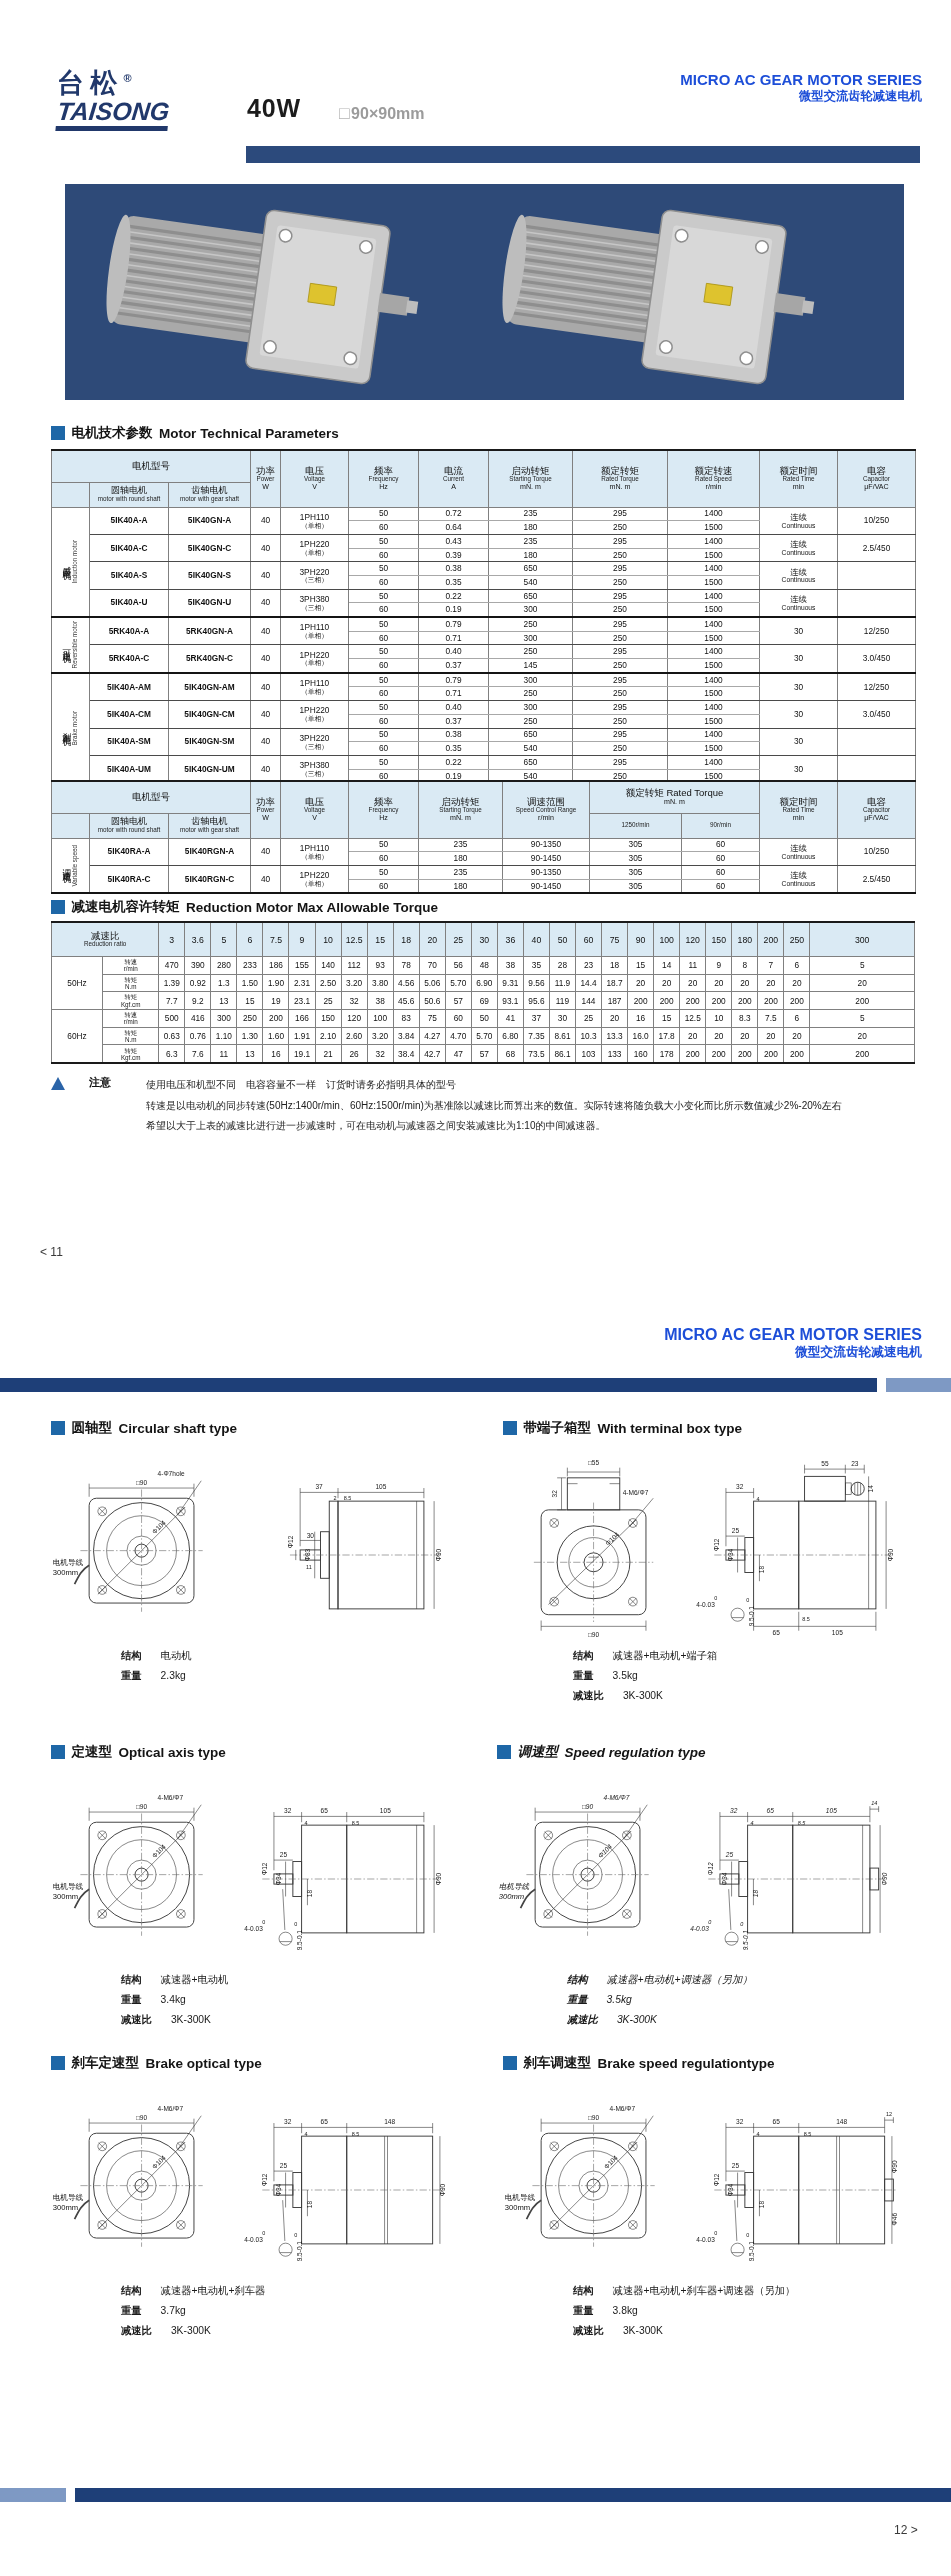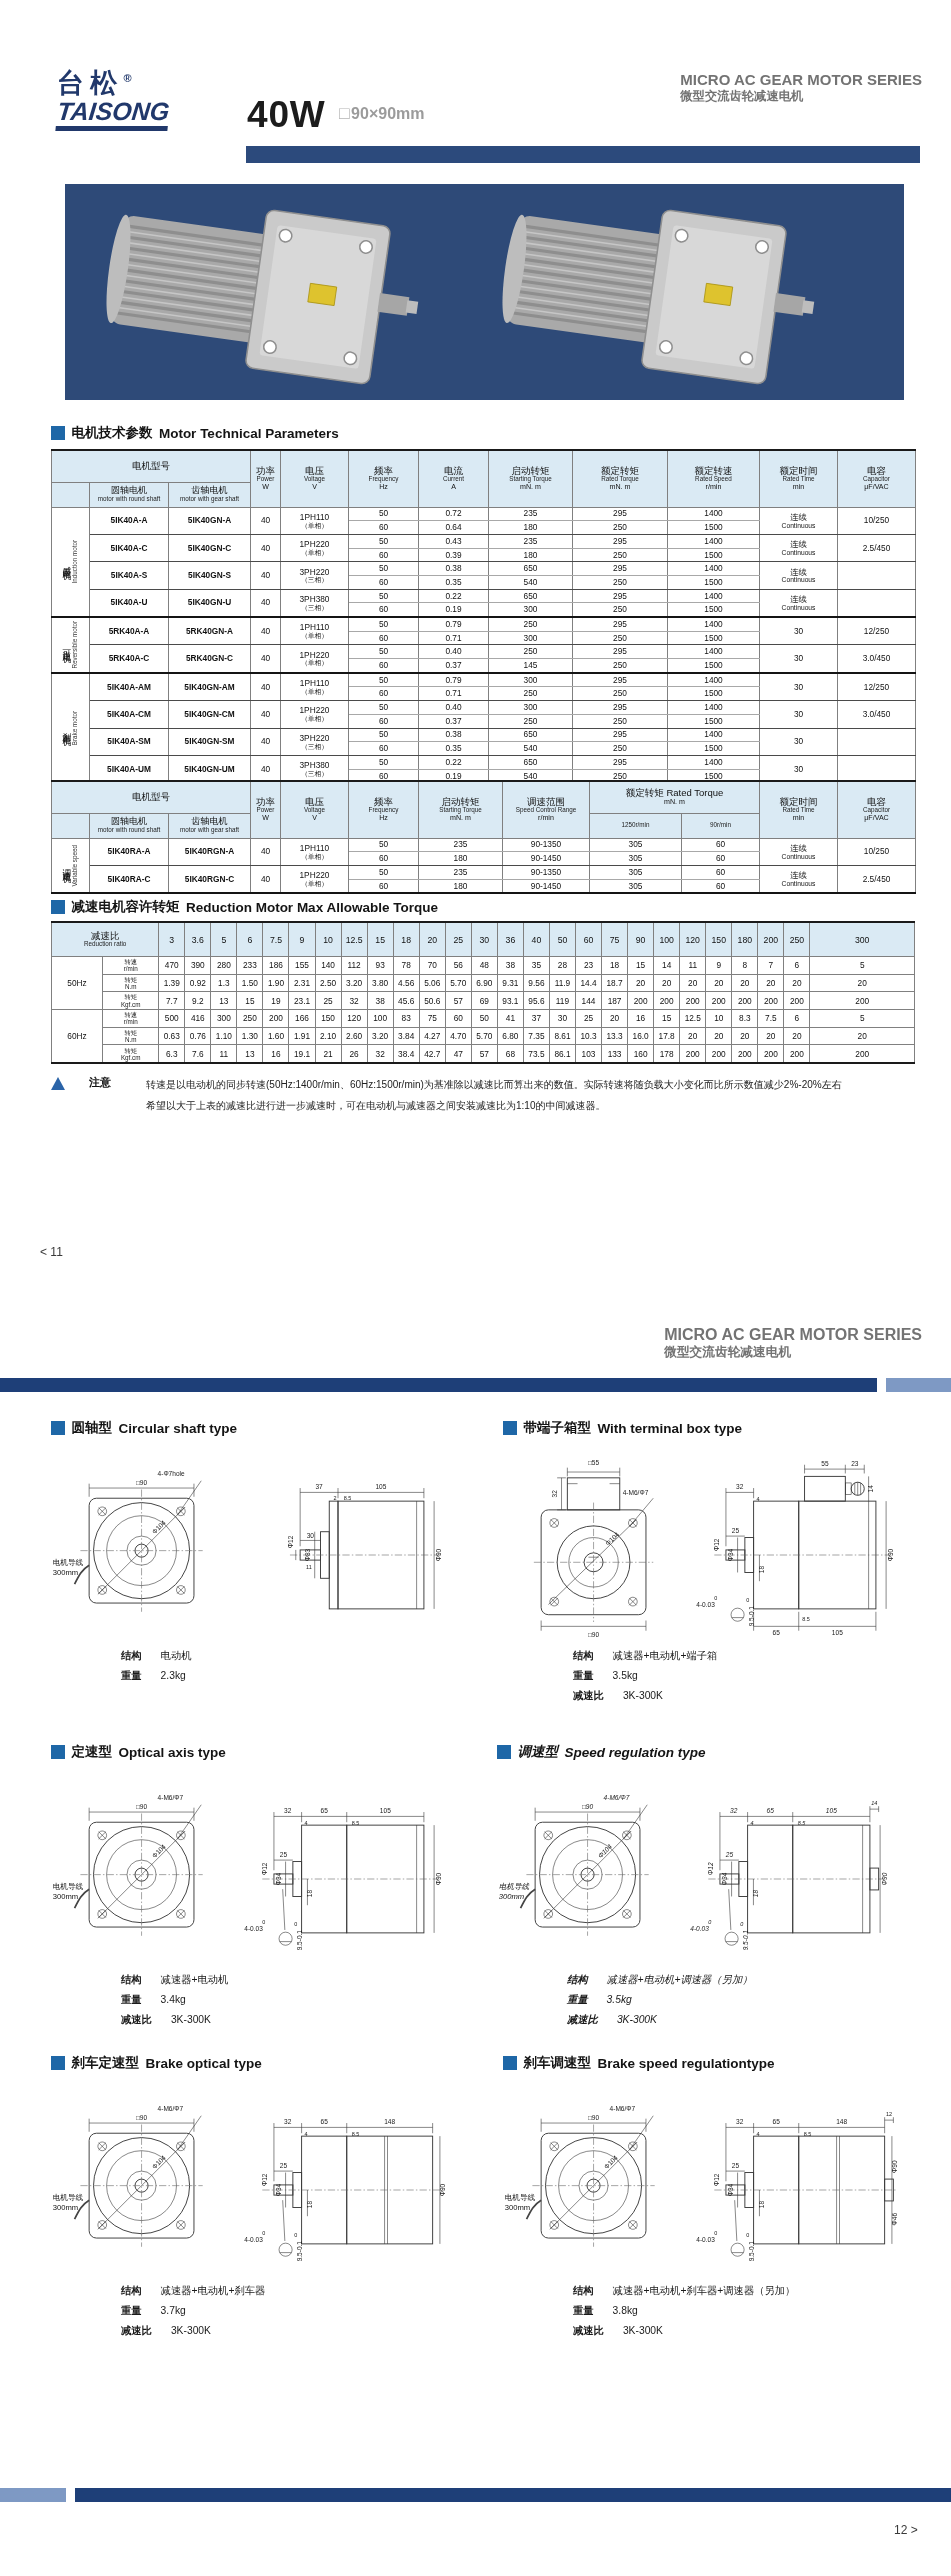--- a/index.html
+++ b/index.html
@@ -4,24 +4,24 @@
 <style>
   html,body{margin:0;padding:0;}
   body{width:951px;height:2576px;position:relative;background:#fff;
        font-family:"Liberation Sans","DejaVu Sans",sans-serif;color:#111;overflow:hidden;}
   .abs{position:absolute;}
   
   .logo-cn{font-size:27px;font-weight:bold;color:#21386b;letter-spacing:6.3px;line-height:1;}
   .logo-cn .reg{font-size:11px;letter-spacing:0;vertical-align:super;}
   .logo-en{font-size:25px;font-weight:bold;font-style:italic;color:#21386b;line-height:1;margin-top:1.6px;
            border-bottom:5.6px solid #21386b;padding-bottom:2.4px;transform:skewX(-6deg);}
-  .power{font-size:37px;font-weight:bold;color:#1c1c1c;letter-spacing:0.8px;}
+  .power{font-size:25px;font-weight:bold;color:#1c1c1c;letter-spacing:0.8px;}
   .frame{font-size:16px;font-weight:bold;color:#9b9b9b;}
   .frame .sq{font-size:17.4px;color:#b5b5b5;margin-right:1.6px;}
-  .series{color:#737373;}
+  .series{text-align:right;color:#1d4ed8;}
   .series .en{font-size:15px;font-weight:bold;line-height:1.15;}
   .series .cn{font-size:12.3px;font-weight:bold;}
   .hbar{background:#2c4a7c;}
   
   .banner{background:#2e4a78;}
   
   .sec-title{display:flex;align-items:center;gap:6.3px;}
   .sqicon{width:14.3px;height:14.3px;background:#1e67a7;flex:0 0 auto;}
   .st-cn,.st-en{font-size:13.5px;font-weight:bold;color:#141414;}
   
@@ -1082,20 +1082,21 @@
         <td class="tqv">200</td>
         <td class="tqv">200</td>
       </tr>
     </tbody>
 </table>
 
 <div class="abs note" style="left:51px;top:1075px;">
   <span class="tri"></span>
   <span class="note-label">注意</span>
   <div class="note-lines">
+    <div>使用电压和机型不同　电容容量不一样　订货时请务必指明具体的型号</div>
     <div>转速是以电动机的同步转速(50Hz:1400r/min、60Hz:1500r/min)为基准除以减速比而算出来的数值。实际转速将随负载大小变化而比所示数值减少2%-20%左右</div>
     <div>希望以大于上表的减速比进行进一步减速时，可在电动机与减速器之间安装减速比为1:10的中间减速器。</div>
   </div>
 </div>
 
 <div class="abs pager" style="left:40px;top:1245px;">&lt; 11</div>
 
 <div class="abs series" style="right:29px;top:1326px;">
   <div class="en" style="font-size:16px;">MICRO AC GEAR MOTOR SERIES</div>
   <div class="cn" style="font-size:12.7px;">微型交流齿轮减速电机</div>

